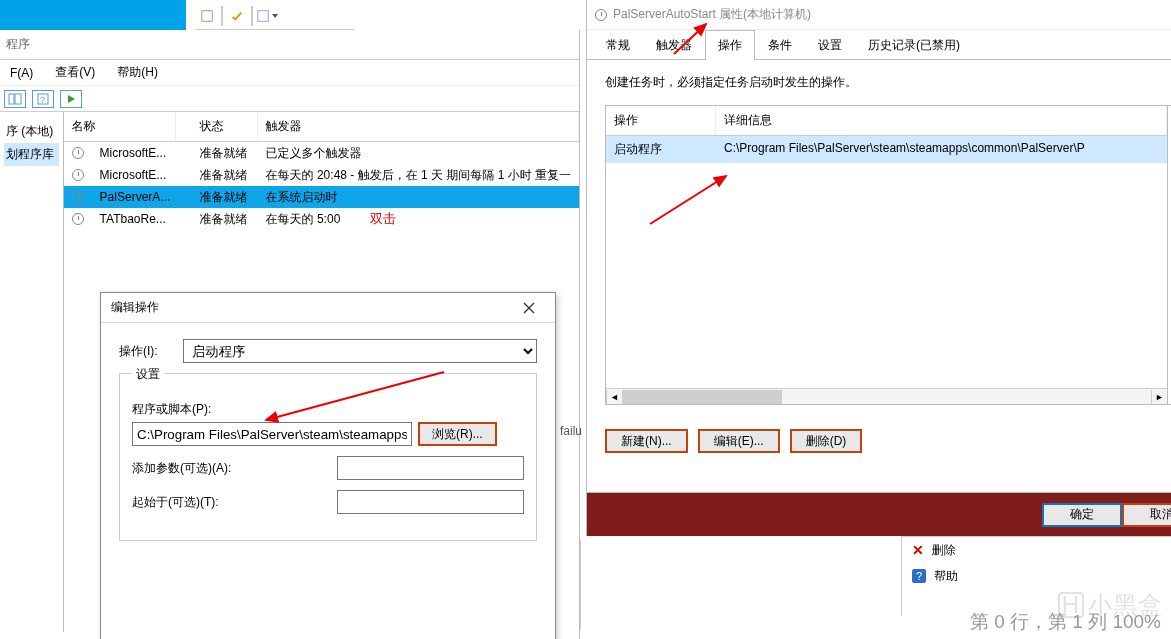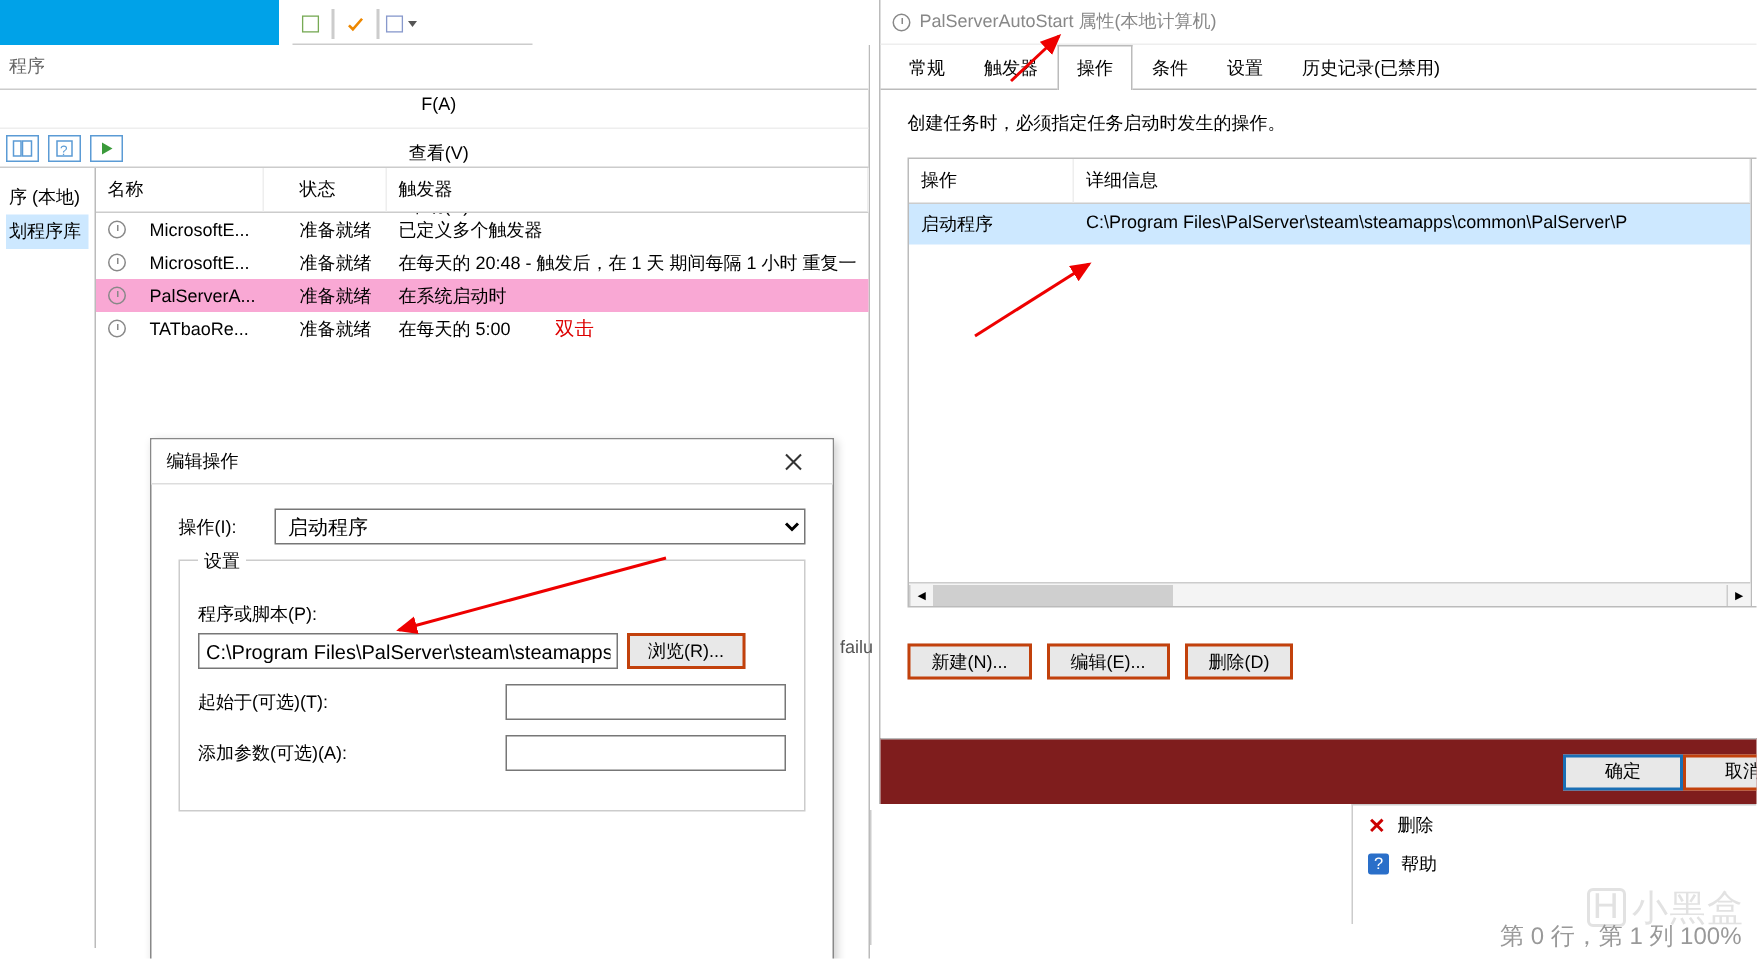--- a/index.html
+++ b/index.html
@@ -9,37 +9,37 @@
   .bluebar { position:absolute; left:0; top:0; width:186px; height:30px; background:#00a2e8; }
   .tb-icons { position:absolute; left:195px; top:2px; width:160px; height:28px; display:flex; align-items:center; gap:0; border-bottom:1px solid #ccc;}
   .tb-icons span{ width:24px; height:22px; display:flex;align-items:center;justify-content:center;border:1px solid transparent;}
   .tb-icons span svg{width:14px;height:14px;}
   .tb-icons .sep{width:1px;height:20px;background:#ccc;margin:0 2px;}
   .tb-icons .dd::after{content:"";border-left:3px solid transparent;border-right:3px solid transparent;border-top:4px solid #555;margin-left:2px;}
 
   
   .sched { position:absolute; left:0; top:30px; width:580px; height:610px; border-right:1px solid #bbb; }
   .sched-titlebar { height:30px; background:#fff; border-bottom:1px solid #ccc; display:flex; align-items:center; padding-left:6px; color:#666;}
-  .menubar { height:26px; display:flex; align-items:center; gap:14px; padding-left:6px; border-bottom:1px solid #eee;flex-direction:column;}
+  .menubar { height:26px; display:flex; align-items:center; gap:14px; padding-left:6px; border-bottom:1px solid #eee;}
   .menubar span{padding:2px 4px;}
   .iconbar { height:26px; display:flex; align-items:center; gap:6px; padding-left:4px; border-bottom:1px solid #ccc;}
   .iconbar span{width:22px;height:18px;border:1px solid #5b9bd5;display:flex;align-items:center;justify-content:center;}
   .iconbar span.play{border-color:#5b9bd5;}
   .sched-body{display:flex; height:520px;}
   .tree{width:96px;border-right:1px solid #bbb;padding:8px 4px;}
   .tree-item{padding:3px 2px;white-space:nowrap;}
   .tree-item.sel{background:#cde8ff;}
   .listpane{flex:1;position:relative;}
   .list-header{display:flex;background:#fff;border-bottom:1px solid #ccc;}
   .list-header div{padding:6px 8px;border-right:1px solid #eee;}
   .col-name{width:112px;}
   .col-status{width:66px;margin-left:16px;}
   .col-trig{flex:1;}
   .list-row{display:flex;align-items:center;height:22px;}
-  .list-row.sel{background:#f9a8d4;justify-content:flex-end;}
+  .list-row.sel{background:#0ea5e9;justify-content:flex-end;}
   .list-row div{padding:0 8px;white-space:nowrap;overflow:hidden;}
   .list-row .col-name{display:flex;align-items:center;gap:16px;}
   .clock{width:12px;height:12px;border:1px solid #888;border-radius:50%;position:relative;flex-shrink:0;}
   .clock::after{content:"";position:absolute;left:5px;top:2px;width:1px;height:4px;background:#888;}
 
   .dblclick{position:absolute;left:370px;top:210px;color:#d00;font-size:13px;}
 
   
   .dlg-edit{position:absolute;left:100px;top:252px;width:456px;height:388px;background:#fff;border:1px solid #888;box-shadow:2px 2px 6px rgba(0,0,0,.2);z-index:30;margin-top:40px;}
   .dlg-titlebar{height:30px;background:#fff;border-bottom:1px solid #ddd;display:flex;align-items:center;justify-content:space-between;padding:0 6px 0 10px;}
@@ -88,21 +88,21 @@
   .props-footer{position:absolute;left:0;right:0;bottom:0;height:44px;border-top:1px solid #bbb;display:flex;align-items:center;justify-content:flex-end;padding-right:14px;background:#7f1d1d;}
   .props-footer .btn{min-width:80px;justify-content:center;}
   .props-footer .btn.primary{border:2px solid #1a6fb5;}
 
   
   .rpane{position:absolute;right:0;top:536px;width:270px;height:80px;border-left:1px solid #ccc;border-top:1px solid #ccc;background:#fff;}
   .rpane .item{display:flex;align-items:center;gap:8px;height:26px;padding:0 10px;}
   .rpane .xicon{color:#c00;font-weight:bold;font-size:14px;}
   .rpane .qicon{width:14px;height:14px;background:#2a6fc9;color:#fff;display:flex;align-items:center;justify-content:center;font-size:11px;border-radius:2px;}
 
-  .status-frag{position:absolute;right:10px;bottom:4px;color:#999;font-size:16px;}
+  .status-frag{position:absolute;right:10px;bottom:4px;color:#999;font-size:19px;}
   .watermark{position:absolute;right:8px;bottom:18px;color:#e2e2e2;font-size:24px;font-weight:300;letter-spacing:1px;display:flex;align-items:center;gap:4px;z-index:0;}
   .watermark .hex{width:26px;height:26px;border:2px solid #e2e2e2;border-radius:4px;transform:rotate(0deg);display:flex;align-items:center;justify-content:center;}
 
   .failu{position:absolute;left:560px;top:424px;color:#555;font-size:12px;z-index:5;}
 
   
   .arrow{position:absolute;pointer-events:none;z-index:40;}
   .arrow svg{overflow:visible;}
 
   .vline{position:absolute;left:580px;top:540px;width:1px;height:90px;background:#ccc;}
@@ -225,25 +225,25 @@
     <div class="fieldset">
       <span class="fieldset-legend">设置</span>
       <div class="fs-row">
         <label>程序或脚本(P):</label>
         <div class="fs-inline">
           <input type="text" style="width: 280px;" value="C:\Program Files\PalServer\steam\steamapps\comm">
           <span class="btn">浏览(R)...</span>
         </div>
       </div>
       <div class="fs-grid">
+        <label>添加参数(可选)(A):</label>
+        <input type="text" value="" style="">
+      </div>
+      <div class="fs-grid">
         <label>起始于(可选)(T):</label>
-        <input type="text" value="" style="">
-      </div>
-      <div class="fs-grid">
-        <label>添加参数(可选)(A):</label>
         <input type="text" value="" style="">
       </div>
     </div>
   </div>
 </div>
 
 <div class="dlg-props">
   <div class="props-title">
     <span class="clock"></span>
     <span>PalServerAutoStart 属性(本地计算机)</span>

